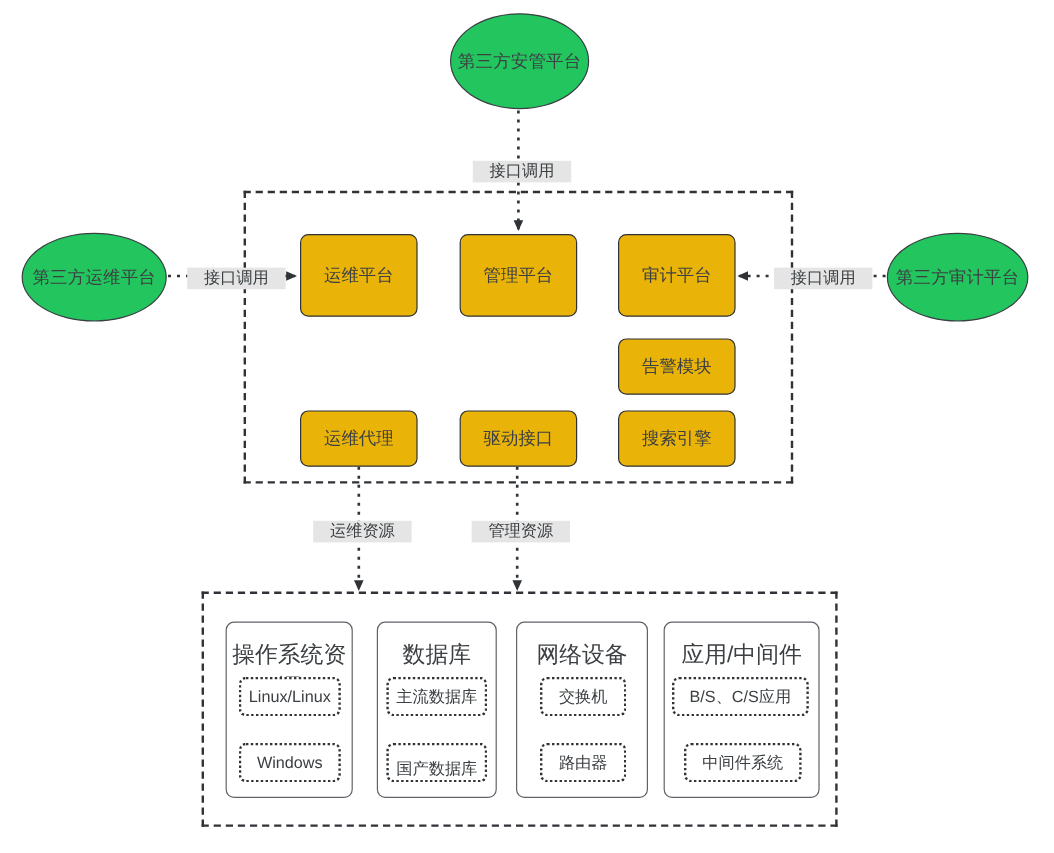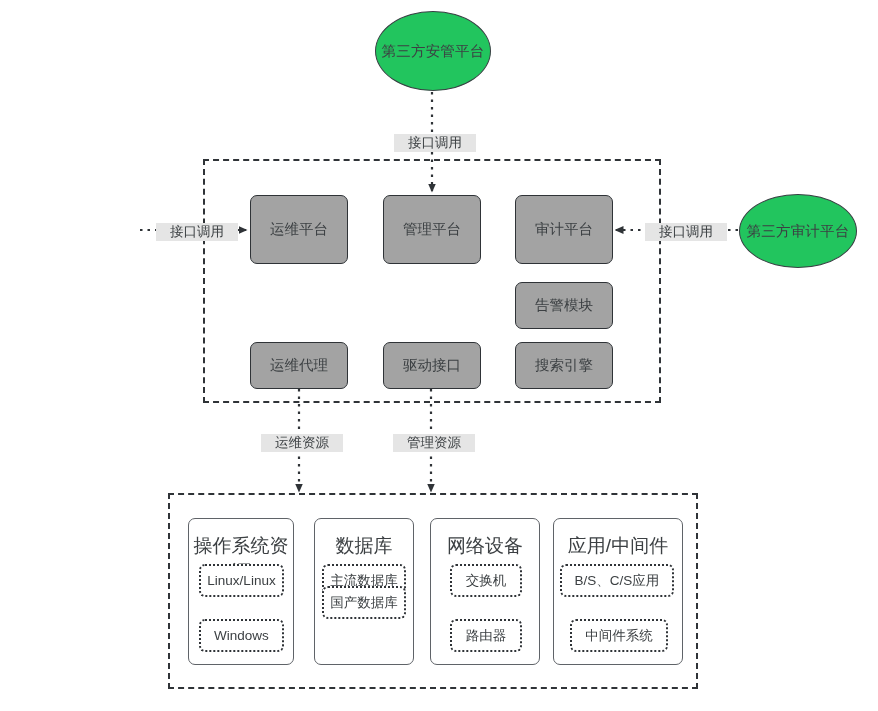--- a/index.html
+++ b/index.html
@@ -37,21 +37,21 @@
     font-size: 14.5px;
     letter-spacing: 0.2px;
     box-sizing: border-box;
   }
 
   
   .node {
     position: absolute;
     border: 1.7px solid #2f3337;
     border-radius: 7px;
-    background: #a3a3a3;
+    background: #eab308;
     display: flex;
     align-items: center;
     justify-content: center;
     color: #3c4043;
     font-size: 14.5px;
     box-sizing: border-box;
   }
 
   
   .dashed-group {
@@ -122,20 +122,23 @@
 
     <line x1="299" y1="389" x2="299" y2="491" stroke="#2f3337" stroke-width="2.2" stroke-dasharray="2.5 5" marker-end="url(#arrowhead)"></line>
 
     <line x1="431" y1="389" x2="431" y2="491" stroke="#2f3337" stroke-width="2.2" stroke-dasharray="2.5 5" marker-end="url(#arrowhead)"></line>
   </svg>
 
   <div class="ellipse" style="left:375px; top:11px; width:116px; height:80px;">
     <span>第三方安管平台</span>
   </div>
 
+  <div class="ellipse" style="left:18px; top:194px; width:121px; height:74px;">
+    <span>第三方运维平台</span>
+  </div>
 
   <div class="ellipse" style="left:739px; top:194px; width:118px; height:74px;">
     <span>第三方审计平台</span>
   </div>
 
   <div class="dashed-group" style="left:203px; top:159px; width:458px; height:244px;"></div>
 
   <div class="node" style="left:250px; top:195px; width:98px; height:69px;">
     <span>运维平台</span>
   </div>
@@ -175,21 +178,21 @@
   <div class="leaf" style="left:199px; top:619px; width:85px; height:33px;">
     <span>Windows</span>
   </div>
 
   <div class="group-card" style="left:314px; top:518px; width:100px; height:147px;">
     <div class="group-card-title">数据库</div>
   </div>
   <div class="leaf" style="left:322px; top:564px; width:84px; height:33px;">
     <span>主流数据库</span>
   </div>
-  <div class="leaf" style="left:322px; top:586px; width:84px; height:33px;">
+  <div class="leaf" style="left:322px; top:619px; width:84px; height:33px;align-items:flex-end;">
     <span>国产数据库</span>
   </div>
 
   <div class="group-card" style="left:430px; top:518px; width:110px; height:147px;">
     <div class="group-card-title">网络设备</div>
   </div>
   <div class="leaf" style="left:450px; top:564px; width:72px; height:33px;">
     <span>交换机</span>
   </div>
   <div class="leaf" style="left:450px; top:619px; width:72px; height:33px;">

